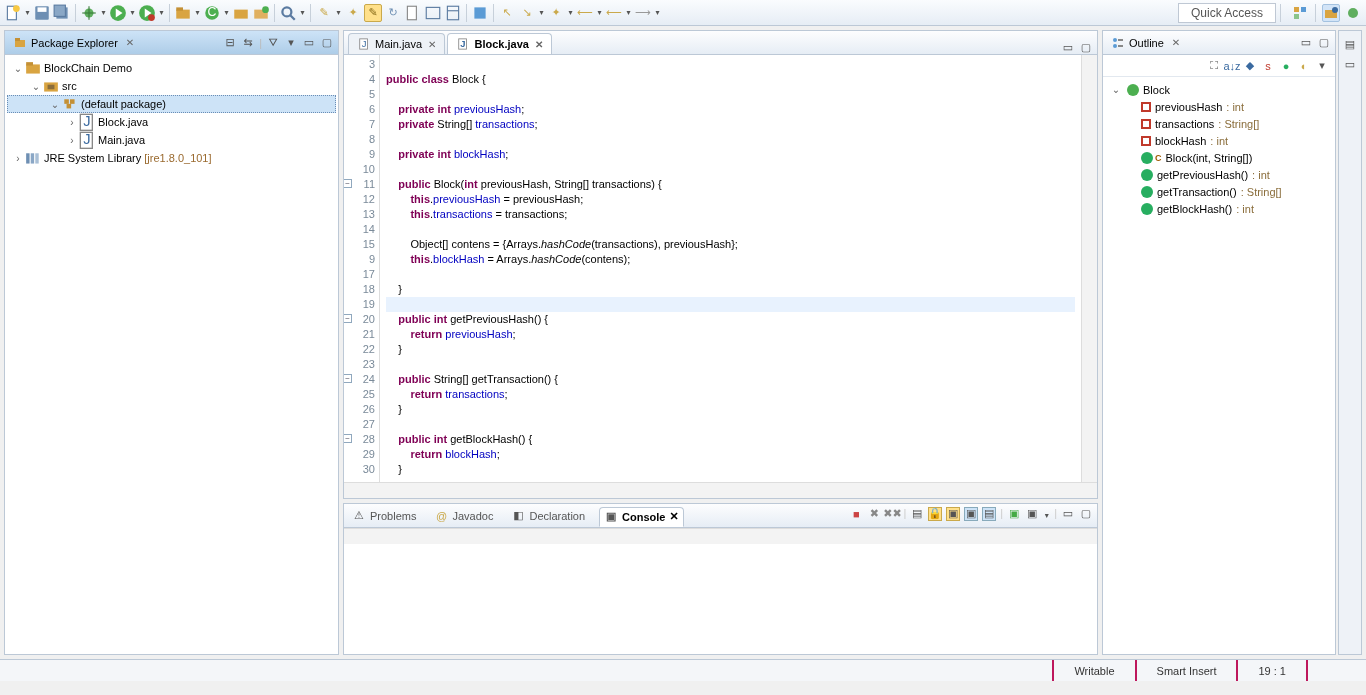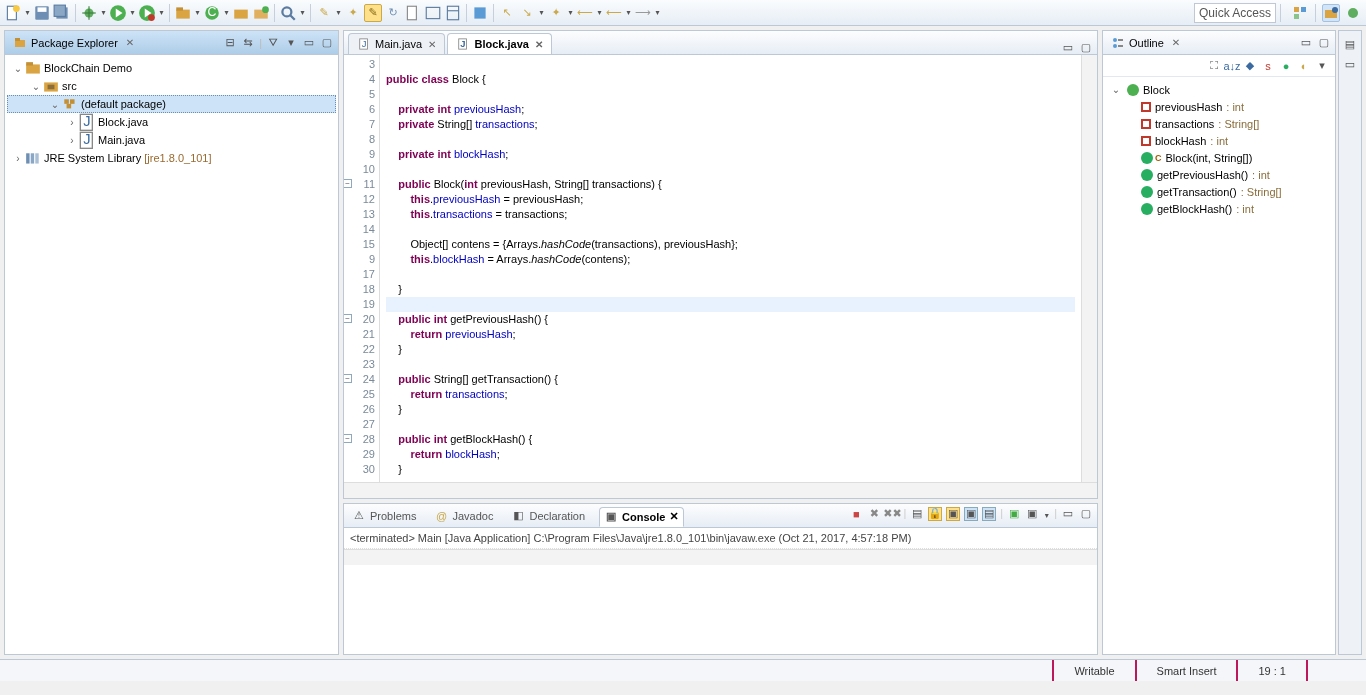--- a/index.html
+++ b/index.html
@@ -1,21 +1,21 @@
 <!DOCTYPE html>
 <html><head>
 <meta charset="utf-8">
 <style>
 * { margin: 0; padding: 0; box-sizing: border-box; font-family: "Segoe UI", Tahoma, sans-serif; font-size: 11px; }
 html, body { width: 1366px; height: 695px; overflow: hidden; background: #f0f0f0; }
 .toolbar { height: 26px; background: linear-gradient(#fafcfe, #e6edf5); border-bottom: 1px solid #bcc8d6; display: flex; align-items: center; padding: 0 4px; gap: 2px; }
 .tb-icon { width: 18px; height: 18px; display: inline-flex; align-items: center; justify-content: center; border-radius: 2px; cursor: pointer; }
 .tb-sep { width: 1px; height: 18px; background: #c7d0da; margin: 0 2px; }
 .tb-dd { width: 7px; height: 18px; display: inline-flex; align-items: center; justify-content: center; color: #555; font-size: 8px; cursor: pointer;}
-.quick-access { margin-left: auto; border: 1px solid #bfc8d4; background: #fff; padding: 2px 4px; font-size: 12px; color: #555; }
+.quick-access { margin-left: auto; border: 1px solid #bfc8d4; background: #fff; padding: 2px 12px; font-size: 12px; color: #555; }
 .persp { display: flex; gap: 4px; margin-left: 6px; }
 .persp .tb-icon { border: 1px solid transparent; }
 .persp .tb-icon.active { background: #d2e4f7; border: 1px solid #a4c2e0; }
 
 .main-area { display: flex; height: 633px; }
 .col-left { width: 335px; border-right: 1px solid #bcc8d6; background: #fff; display: flex; flex-direction: column; margin: 4px 0 4px 4px; border: 1px solid #bcc8d6;}
 .col-mid { flex: 1; display: flex; flex-direction: column; margin: 4px;}
 .col-right { width: 260px; display: flex; flex-direction: column; margin: 4px 4px 4px 0; }
 
 .view-header { height: 24px; background: linear-gradient(#fdfdfe, #e6edf5); border-bottom: 1px solid #bcc8d6; display: flex; align-items: center; padding: 0 4px; gap: 4px; }
@@ -415,21 +415,20 @@
           <span class="mini-icon" style="background:#cde3f7;border:1px solid #8ab">▤</span>
           <span style="color:#ccc">|</span>
           <span class="mini-icon" style="color:#4a4">▣</span>
           <span class="mini-icon">▣</span>
             <span class="tb-dd">▾</span>
           <span style="color:#ccc">|</span>
           <span class="mini-icon">▭</span>
           <span class="mini-icon">▢</span>
         </div>
       </div>
-      <div class="console-desc">&lt;terminated&gt; Main [Java Application] C:\Program Files\Java\jre1.8.0_101\bin\javaw.exe (Oct 21, 2017, 4:57:18 PM)</div>
       <div class="scrollbar-h"></div>
     </div>
   </div>
 
   <div class="col-right">
     <div class="right-wrap">
       <div class="right-outline">
         <div class="view-header">
           <span class="view-title">
             <span class="mini-icon">

